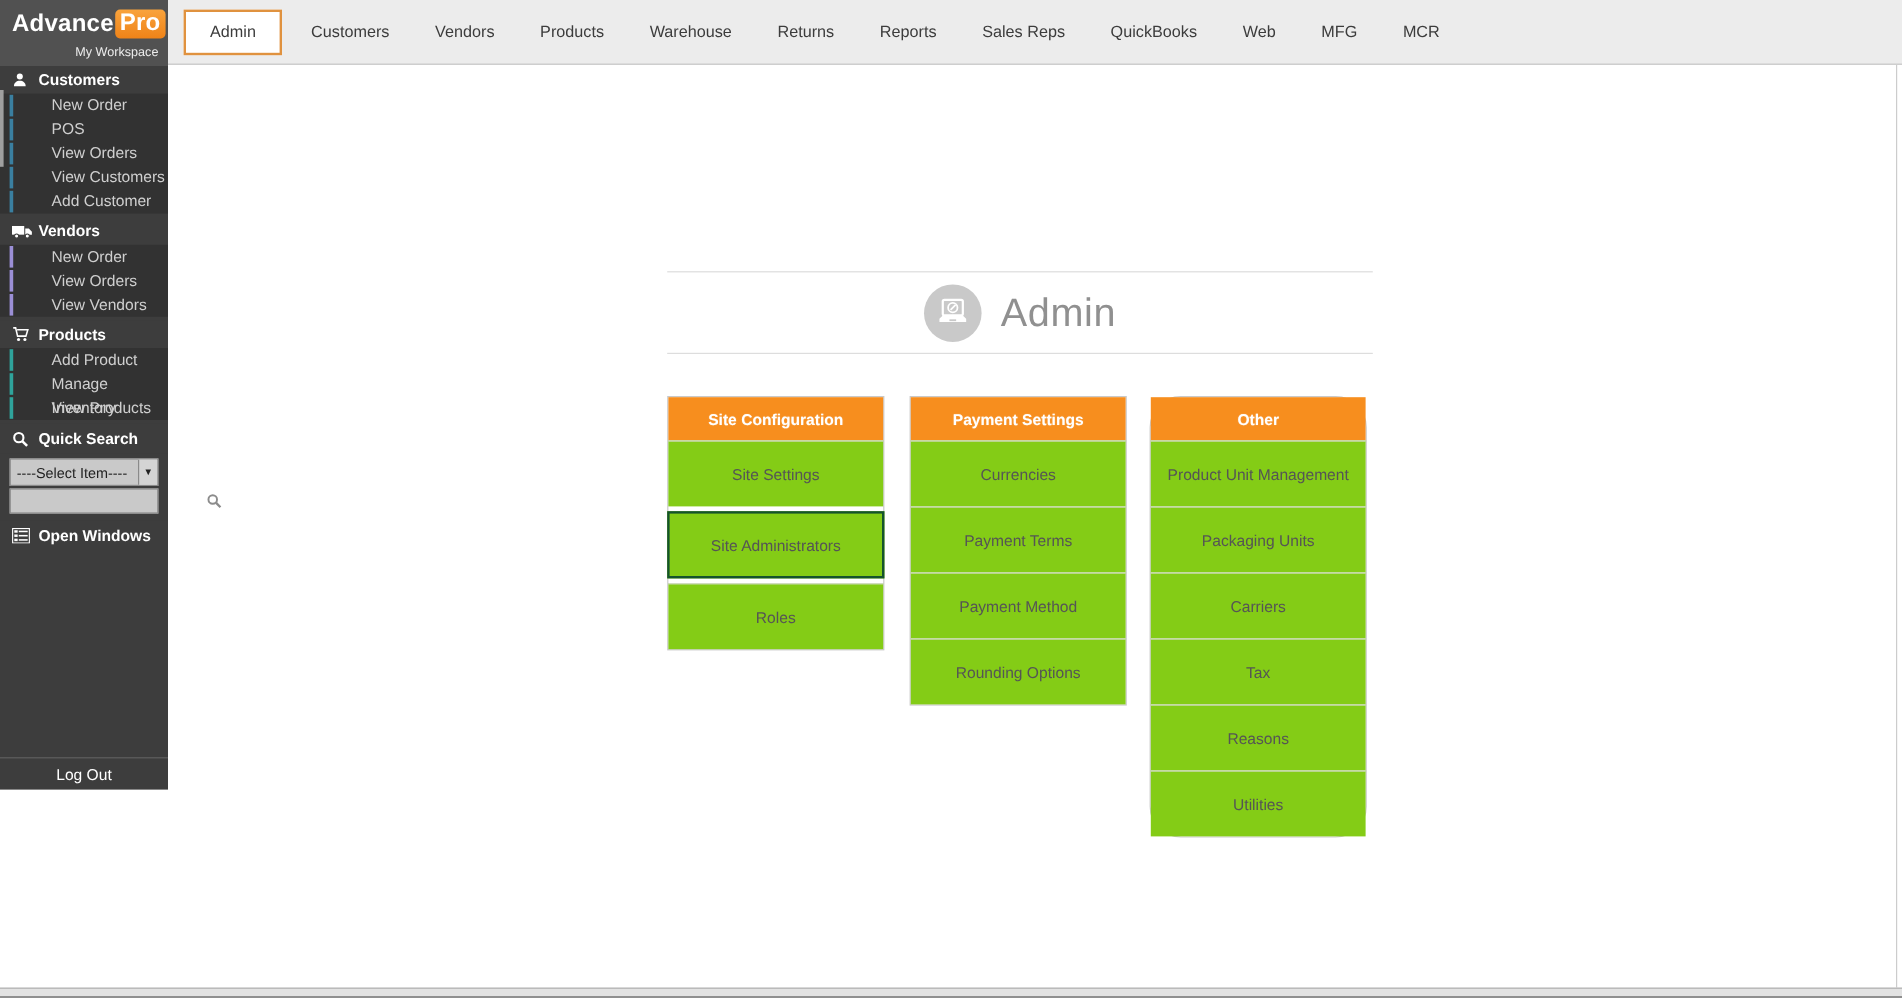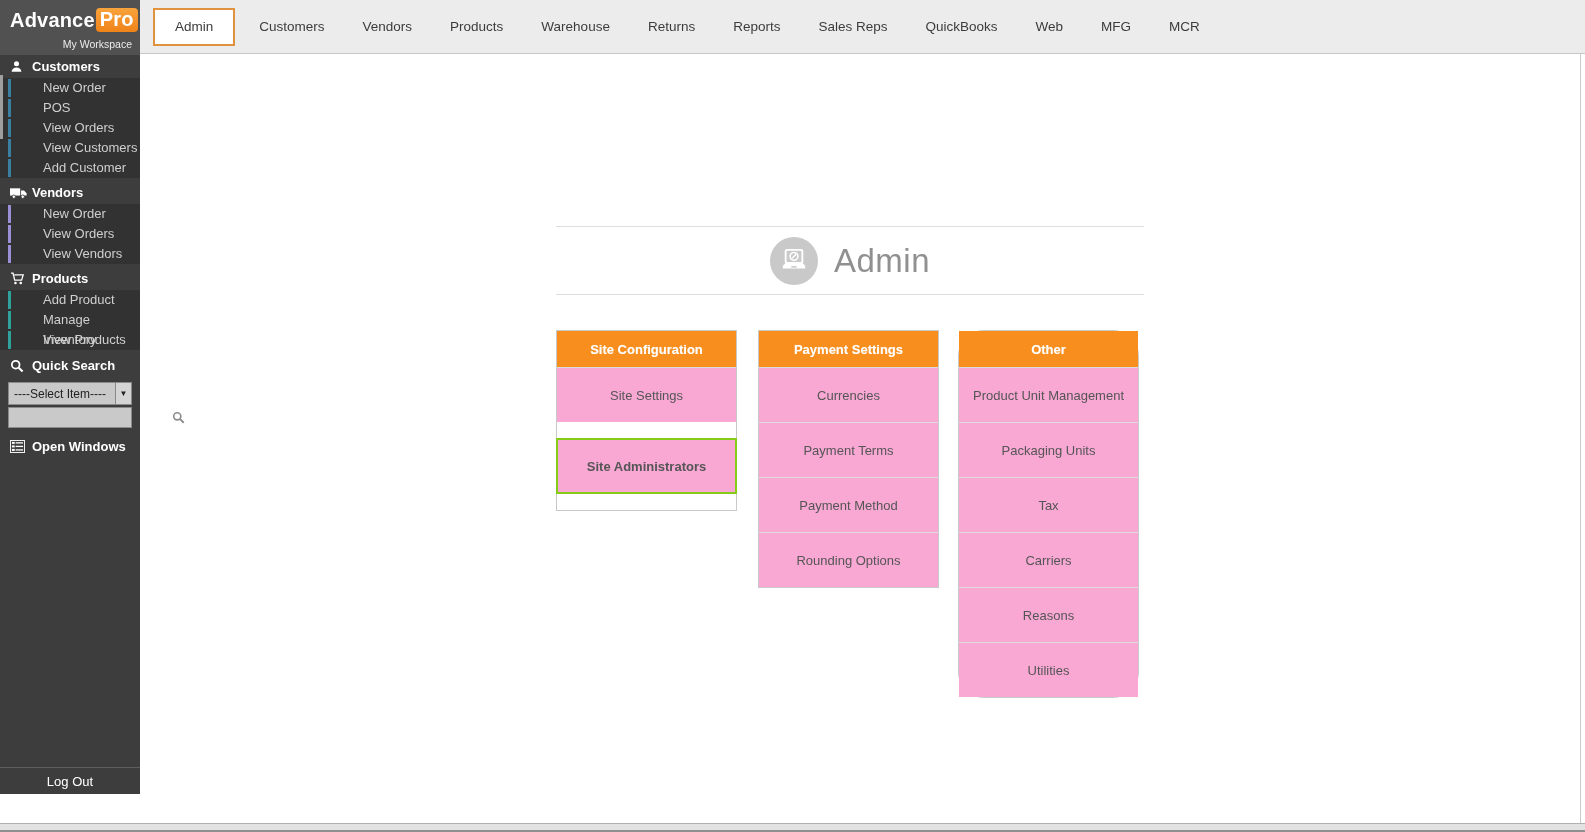--- a/index.html
+++ b/index.html
@@ -1,20 +1,20 @@
 <!DOCTYPE html>
 <html><head>
 <meta charset="utf-8">
 <style>
   * { margin:0; padding:0; box-sizing:border-box; }
   html,body { width:1585px; height:832px; overflow:hidden; }
   body { font-family:"Liberation Sans", sans-serif; background:#fff; position:relative; }
 
   
-  .sidebar { position:absolute; left:0; top:0; width:140px; height:794px; background:#3d3d3d; display:flex; flex-direction:column; z-index:5; }
+  .sidebar { position:absolute; left:0; top:0; width:140px; height:658px; background:#3d3d3d; display:flex; flex-direction:column; z-index:5; }
   .logo-area { height:55px; background:#515151; padding:8px 8px 0 10px; }
   .logo-line { font-size:20px; font-weight:bold; color:#fff; letter-spacing:0.2px; display:flex; align-items:center; }
   .logo-pro { display:inline-block; background:linear-gradient(#f9a33c,#ef8318); color:#fff; border-radius:4px; padding:0 4px 1px 4px; margin-left:1px; }
   .workspace { font-size:10.5px; color:#ececec; text-align:right; margin-top:6px; }
 
   .sec-header { height:23px; display:flex; align-items:center; padding-left:10px; color:#fff; font-size:13px; font-weight:bold; background:#3d3d3d; flex:none; }
   .sec-header .ico { width:17px; height:14px; margin-right:5px; display:flex; align-items:center; }
   .sec-items { background:#323232; flex:none; }
   .side-item { position:relative; height:20px; line-height:20px; font-size:13px; color:#cfcfcf; padding-left:43px; cursor:pointer; }
   .side-item::before { content:''; position:absolute; left:8px; top:1px; bottom:1px; width:3px; background:var(--accent,#3a7fa0); }
@@ -40,23 +40,23 @@
   .help-btn { position:absolute; right:36px; top:9px; width:33px; height:33px; border-radius:50%; background:#cbcbcb; color:#fff; font-size:21px; font-weight:bold; display:flex; align-items:center; justify-content:center; cursor:pointer; }
 
   
   .content { position:absolute; left:141px; top:55px; width:1444px; height:768px; background:#fff; }
   .admin-header { position:absolute; left:415px; top:171px; width:588px; height:69px; border-top:1px solid #ddd; border-bottom:1px solid #ddd; display:flex; align-items:center; justify-content:center; }
   .admin-icon { width:48px; height:48px; border-radius:50%; background:#c9c9c9; display:flex; align-items:center; justify-content:center; margin-right:16px; }
   .admin-title { font-size:33px; color:#909090; letter-spacing:0.5px; }
 
   .panel { position:absolute; top:275px; width:181px; border:1px solid #c9c9c9; background:#fff; }
   .panel-header { height:36px; background:#f78e1e; color:#fff; font-size:13px; font-weight:bold; display:flex; align-items:center; justify-content:center; text-shadow:0 0 1px rgba(255,255,255,.4); }
-  .panel-item { height:55px; background:#f9a8d4; border-top:1px solid #dcdcdc; display:flex; align-items:center; justify-content:center; font-size:13px; color:#555; cursor:pointer; text-align:center; padding:0 6px; }
+  .panel-item { height:55px; background:#84cc16; border-top:1px solid #dcdcdc; display:flex; align-items:center; justify-content:center; font-size:13px; color:#555; cursor:pointer; text-align:center; padding:0 6px; }
   .panel-item:first-of-type { border-top:none; }
-  .panel-item.highlighted { border:2px solid #84cc16; margin:16px -1px; height:56px;font-weight:bold; }
+  .panel-item.highlighted { border:2px solid #14532d; margin:4px -1px; height:56px; }
 
   .page-footer { position:absolute; left:0; right:0; bottom:10px; text-align:center; font-size:11.5px; color:#a8a8a8; }
 
   
   .bottom-bar { position:absolute; left:0; bottom:0; width:100%; height:9px; background:#e2e2e2; border-top:1px solid #b0b0b0; border-bottom:2px solid #8f8f8f; z-index:7; }
   .right-edge { position:absolute; right:4px; top:54px; bottom:9px; width:1px; background:#ccc; z-index:3; }
 </style>
 </head>
 <body>
 
@@ -195,34 +195,35 @@
       </svg>
     </span>
     <span class="admin-title">Admin</span>
   </div>
 
   <div id="panels">
       <div class="panel" style="left: 415px;">
         <div class="panel-header">Site Configuration</div>
         <div class="panel-item">Site Settings</div>
         <div class="panel-item highlighted">Site Administrators</div>
+        <div class="panel-item">Roles</div>
       </div>
       <div class="panel" style="left: 617px;">
         <div class="panel-header">Payment Settings</div>
         <div class="panel-item">Currencies</div>
         <div class="panel-item">Payment Terms</div>
         <div class="panel-item">Payment Method</div>
         <div class="panel-item">Rounding Options</div>
       </div>
       <div class="panel" style="left: 817px; border-radius: 26px;">
         <div class="panel-header">Other</div>
         <div class="panel-item">Product Unit Management</div>
         <div class="panel-item">Packaging Units</div>
+        <div class="panel-item">Carriers</div>
         <div class="panel-item">Tax</div>
-        <div class="panel-item">Carriers</div>
         <div class="panel-item">Reasons</div>
         <div class="panel-item">Utilities</div>
       </div>
     </div>
 
 </div>
 
 <div class="right-edge"></div>
 <div class="bottom-bar"></div>
 

